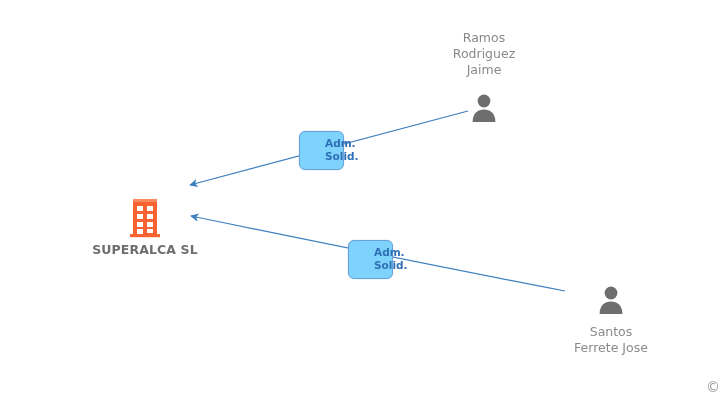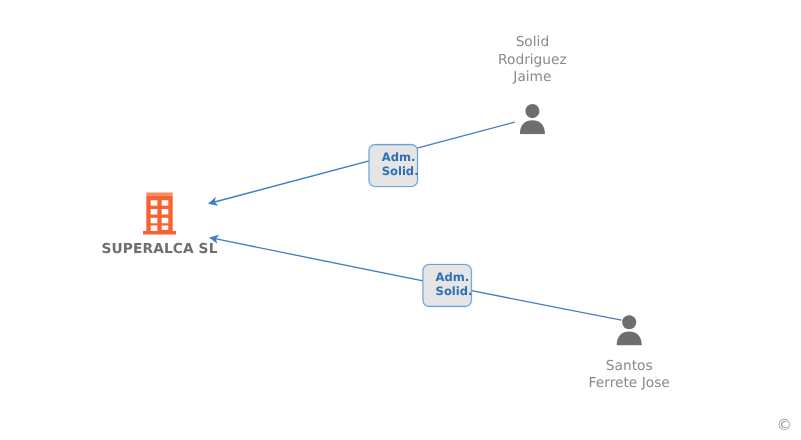--- a/index.html
+++ b/index.html
@@ -23,21 +23,21 @@
     position: absolute;
     left: 0;
     top: 0;
     width: 728px;
     height: 400px;
   }
   
   .company-node {
     position: absolute;
     left: 90px;
-    top: 174px;
+    top: 198px;
     width: 110px;
     text-align: center;
   }
   .company-icon {
     display: block;
     margin: 0 auto;
     width: 34px;
     height: 40px;
   }
   .company-label {
@@ -53,21 +53,21 @@
   .person-node {
     position: absolute;
     width: 150px;
     text-align: center;
   }
   .person-node.top {
     left: 409px;
     top: 30px;
   }
   .person-node.bottom {
-    left: 497px;
+    left: 536px;
     top: 284px;
   }
   .person-icon {
     display: block;
     margin: 0 auto;
     width: 30px;
     height: 30px;
   }
   .person-label {
     font-size: 12.5px;
@@ -76,33 +76,32 @@
     font-family: "DejaVu Sans", "Liberation Sans", sans-serif;
     white-space: pre-line;
   }
   .person-node.top .person-label { margin-bottom: 14px; }
   .person-node.bottom .person-label { margin-top: 10px; }
 
   
   .edge-label {
     position: absolute;
     box-sizing: border-box;
-    background: #e5e5e5;
+    background: #7dd3fc;
     border: 1.5px solid #6aa3dc;
     border-radius: 6px;
-    padding: 5px 7px 6px 11px;
+    padding: 5px 7px 6px 25px;
     color: #2f6fb5;
     font-size: 10.5px;
     line-height: 13px;
     font-weight: bold;
     text-align: left;
     white-space: pre-line;
     font-family: "DejaVu Sans", "Liberation Sans", sans-serif;
     box-shadow: 0 0 0 0.5px rgba(120,170,220,0.25);
-    margin-left: 36px;
   }
   .edge-label.top { left: 299px; top: 131px; width: 45px; }
   .edge-label.bottom { left: 348px; top: 240px; width: 45px; }
 
   
   .watermark {
     position: absolute;
     right: 8px;
     bottom: 6px;
     display: flex;
@@ -160,21 +159,21 @@
       <rect x="9" y="24" width="6" height="5" fill="#ffffff"></rect>
       <rect x="19" y="24" width="6" height="5" fill="#ffffff"></rect>
 
       <rect x="9" y="31" width="6" height="5" fill="#ffffff"></rect>
       <rect x="19" y="31" width="6" height="4" fill="#ffffff"></rect>
     </svg>
     <div class="company-label">SUPERALCA SL</div>
   </div>
 
   <div class="person-node top">
-    <div class="person-label">Solid
+    <div class="person-label">Ramos
 Rodriguez
 Jaime</div>
     <svg class="person-icon" viewBox="0 0 30 30" xmlns="http://www.w3.org/2000/svg">
       <circle cx="15" cy="9" r="6.4" fill="#6e6e6e"></circle>
       <path d="M 3.6 30 C 3.6 21.2 8.6 17.4 15 17.4 C 21.4 17.4 26.4 21.2 26.4 30 Z" fill="#6e6e6e"></path>
     </svg>
   </div>
 
   <div class="person-node bottom">
     <svg class="person-icon" viewBox="0 0 30 30" xmlns="http://www.w3.org/2000/svg">

